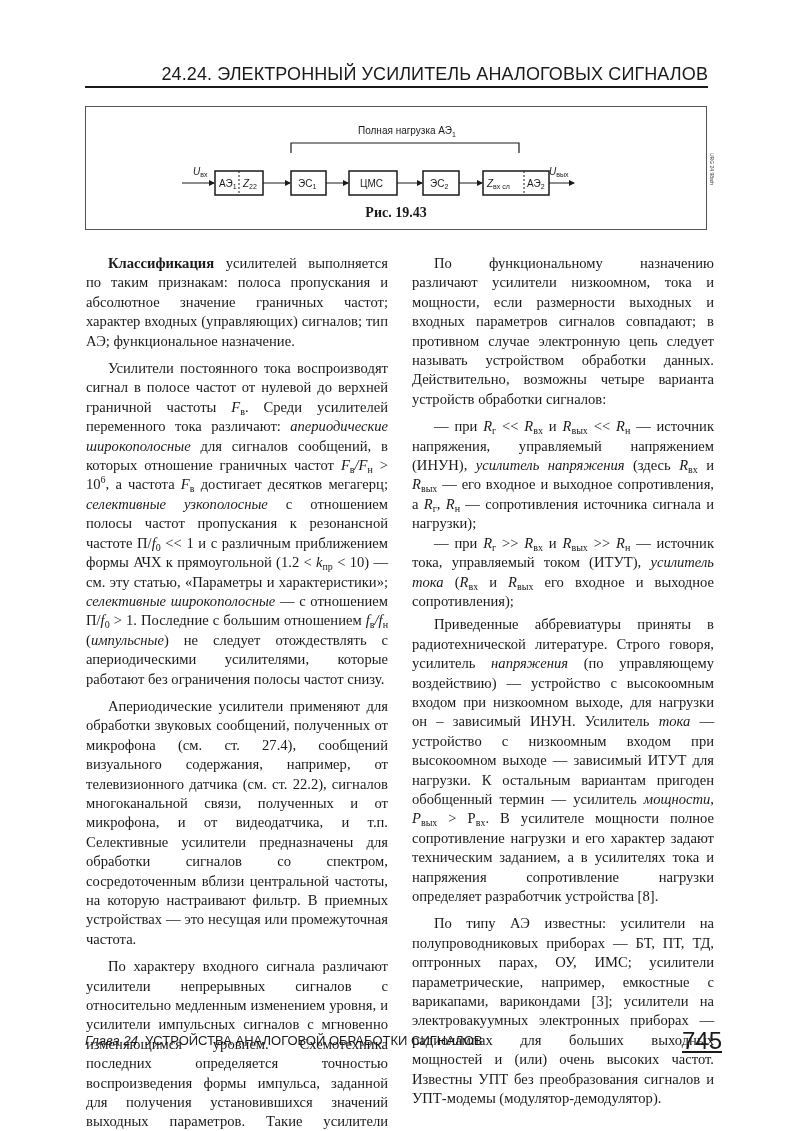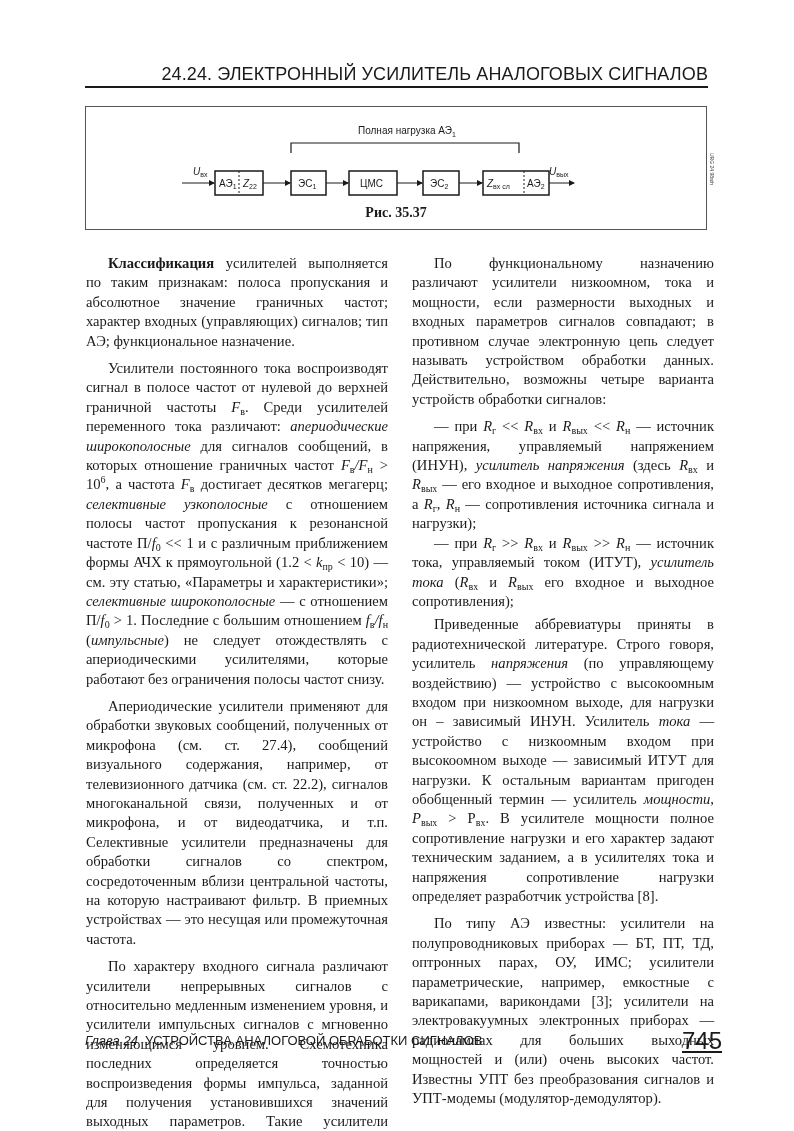--- a/index.html
+++ b/index.html
@@ -77,21 +77,21 @@
     <g>
       <rect x="397" y="64" width="66" height="24" fill="#fff" stroke="#1a1a1a" stroke-width="1.5"></rect>
       <line x1="438" y1="64" x2="438" y2="88" stroke="#1a1a1a" stroke-width="1" stroke-dasharray="2,2"></line>
       <text class="diag-text" x="401" y="80" font-style="italic"><tspan>Z</tspan><tspan dy="2" font-size="7" font-style="normal">вх сл</tspan></text>
       <text class="diag-text" x="441" y="80"><tspan>АЭ</tspan><tspan dy="2" font-size="7">2</tspan></text>
     </g>
     <line x1="463" y1="76" x2="488" y2="76" stroke="#1a1a1a" stroke-width="1" marker-end="url(#arr)"></line>
     <text class="diag-text" x="463" y="68" font-style="italic"><tspan>U</tspan><tspan dy="2" font-size="7" font-style="normal">вых</tspan></text>
   </svg>
   <span class="side-code">URG 24 98ath</span>
-  <div class="fig-caption">Рис. 35.37</div>
+  <div class="fig-caption">Рис. 19.43</div>
 </div>
 
 <div class="col left">
   <p><b>Классификация</b><span> усилителей выполняется по таким признакам: полоса пропускания и абсолютное значение граничных частот; характер входных (управляющих) сигналов; тип АЭ; функциональное назначение.</span></p>
   <p><span>Усилители постоянного тока воспроизводят сигнал в полосе частот от нулевой до верхней граничной частоты </span><i>F</i><sub>в</sub><span>. Среди усилителей переменного тока различают: </span><i>апериодические широкополосные</i><span> для сигналов сообщений, в которых отношение граничных частот </span><i>F</i><sub>в</sub><i>/F</i><sub>н</sub><span> &gt; 10</span><sup>6</sup><span>, а частота </span><i>F</i><sub>в</sub><span> достигает десятков мегагерц; </span><i>селективные узкополосные</i><span> с отношением полосы частот пропускания к резонансной частоте П/</span><i>f</i><sub>0</sub><span> &lt;&lt; 1 и с различным приближением формы АЧХ к прямоугольной (1.2 &lt; </span><i>k</i><sub>пр</sub><span> &lt; 10) — см. эту статью, «Параметры и характеристики»; </span><i>селективные широкополосные</i><span> — с отношением П/</span><i>f</i><sub>0</sub><span> &gt; 1. Последние с большим отношением </span><i>f</i><sub>в</sub><i>/f</i><sub>н</sub><span> (</span><i>импульсные</i><span>) не следует отождествлять с апериодическими усилителями, которые работают без ограничения полосы частот снизу.</span></p>
   <p>Апериодические усилители применяют для обработки звуковых сообщений, полученных от микрофона (см. ст. 27.4), сообщений визуального содержания, например, от телевизионного датчика (см. ст. 22.2), сигналов многоканальной связи, полученных и от микрофона, и от видеодатчика, и т.п. Селективные усилители предназначены для обработки сигналов со спектром, сосредоточенным вблизи центральной частоты, на которую настраивают фильтр. В приемных устройствах — это несущая или промежуточная частота.</p>
   <p>По характеру входного сигнала различают усилители непрерывных сигналов с относительно медленным изменением уровня, и усилители импульсных сигналов с мгновенно изменяющимся уровнем. Схемотехника последних определяется точностью воспроизведения формы импульса, заданной для получения установившихся значений выходных параметров. Такие усилители требуют широкой полосы пропускания.</p>
 </div>
 
 <div class="col right">

